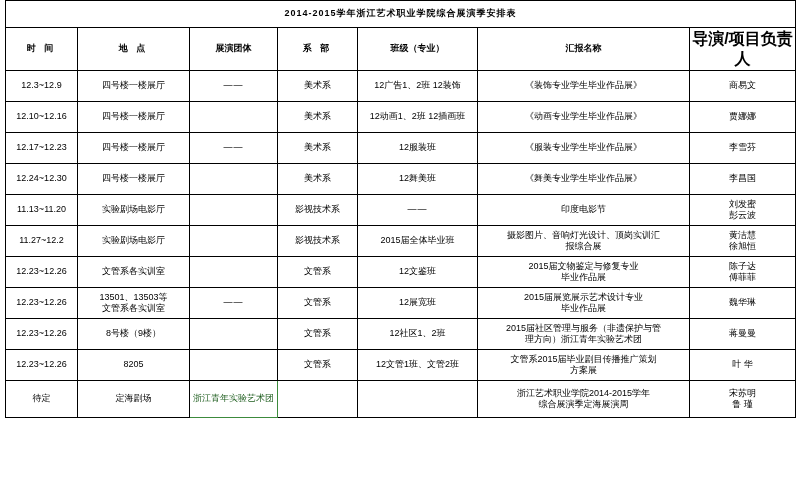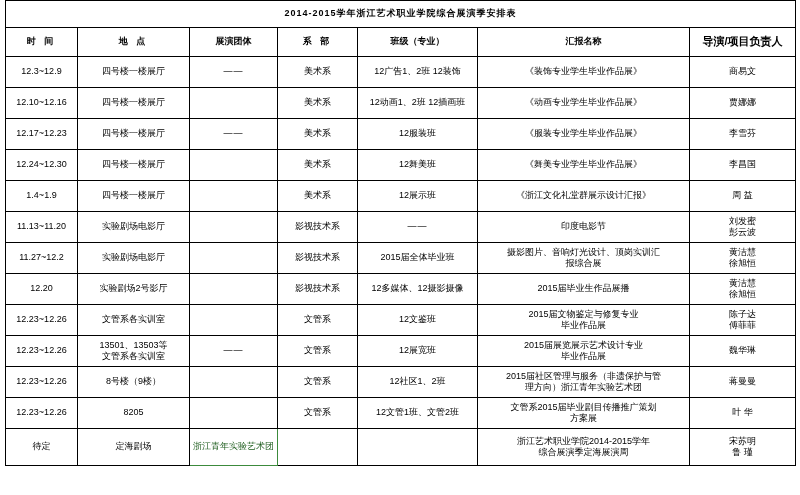--- a/index.html
+++ b/index.html
@@ -94,21 +94,21 @@
       <tr class="title-row">
         <td colspan="7">2014-2015学年浙江艺术职业学院综合展演季安排表</td>
       </tr>
       <tr class="header-row">
         <td>时  间</td>
         <td>地  点</td>
         <td class="tight">展演团体</td>
         <td>系  部</td>
         <td class="tight">班级（专业）</td>
         <td class="tight">汇报名称</td>
-        <td class="tight" style="font-size:11px;">导演/项目负责人</td>
+        <td class="tight" style="font-size:16px;">导演/项目负责人</td>
       </tr>
     <tr>
           <td class="row-cell">12.3~12.9</td>
           <td class="row-cell">四号楼一楼展厅</td>
           <td class="row-cell dash">——</td>
           <td class="row-cell">美术系</td>
           <td class="row-cell">12广告1、2班 12装饰</td>
           <td class="row-cell">《装饰专业学生毕业作品展》</td>
           <td class="row-cell">商易文</td>
         </tr>
@@ -133,29 +133,20 @@
         <tr>
           <td class="row-cell">12.24~12.30</td>
           <td class="row-cell">四号楼一楼展厅</td>
           <td class="row-cell"></td>
           <td class="row-cell">美术系</td>
           <td class="row-cell">12舞美班</td>
           <td class="row-cell">《舞美专业学生毕业作品展》</td>
           <td class="row-cell">李昌国</td>
         </tr>
         <tr>
-          <td class="row-cell">1.4~1.9</td>
-          <td class="row-cell">四号楼一楼展厅</td>
-          <td class="row-cell"></td>
-          <td class="row-cell">美术系</td>
-          <td class="row-cell">12展示班</td>
-          <td class="row-cell">《浙江文化礼堂群展示设计汇报》</td>
-          <td class="row-cell">周  益</td>
-        </tr>
-        <tr>
           <td class="row-cell">11.13~11.20</td>
           <td class="row-cell">实验剧场电影厅</td>
           <td class="row-cell"></td>
           <td class="row-cell">影视技术系</td>
           <td class="row-cell dash">——</td>
           <td class="row-cell">印度电影节</td>
           <td class="row-cell two-line">
             <span>刘发蜜</span>
             <span>彭云波</span>
           </td>
@@ -163,32 +154,20 @@
         <tr>
           <td class="row-cell">11.27~12.2</td>
           <td class="row-cell">实验剧场电影厅</td>
           <td class="row-cell"></td>
           <td class="row-cell">影视技术系</td>
           <td class="row-cell">2015届全体毕业班</td>
           <td class="row-cell two-line">
             <span>摄影图片、音响灯光设计、顶岗实训汇</span>
             <span>报综合展</span>
           </td>
-          <td class="row-cell two-line">
-            <span>黄洁慧</span>
-            <span>徐旭恒</span>
-          </td>
-        </tr>
-        <tr>
-          <td class="row-cell">12.20</td>
-          <td class="row-cell">实验剧场2号影厅</td>
-          <td class="row-cell"></td>
-          <td class="row-cell">影视技术系</td>
-          <td class="row-cell">12多媒体、12摄影摄像</td>
-          <td class="row-cell">2015届毕业生作品展播</td>
           <td class="row-cell two-line">
             <span>黄洁慧</span>
             <span>徐旭恒</span>
           </td>
         </tr>
         <tr>
           <td class="row-cell">12.23~12.26</td>
           <td class="row-cell">文管系各实训室</td>
           <td class="row-cell"></td>
           <td class="row-cell">文管系</td>

